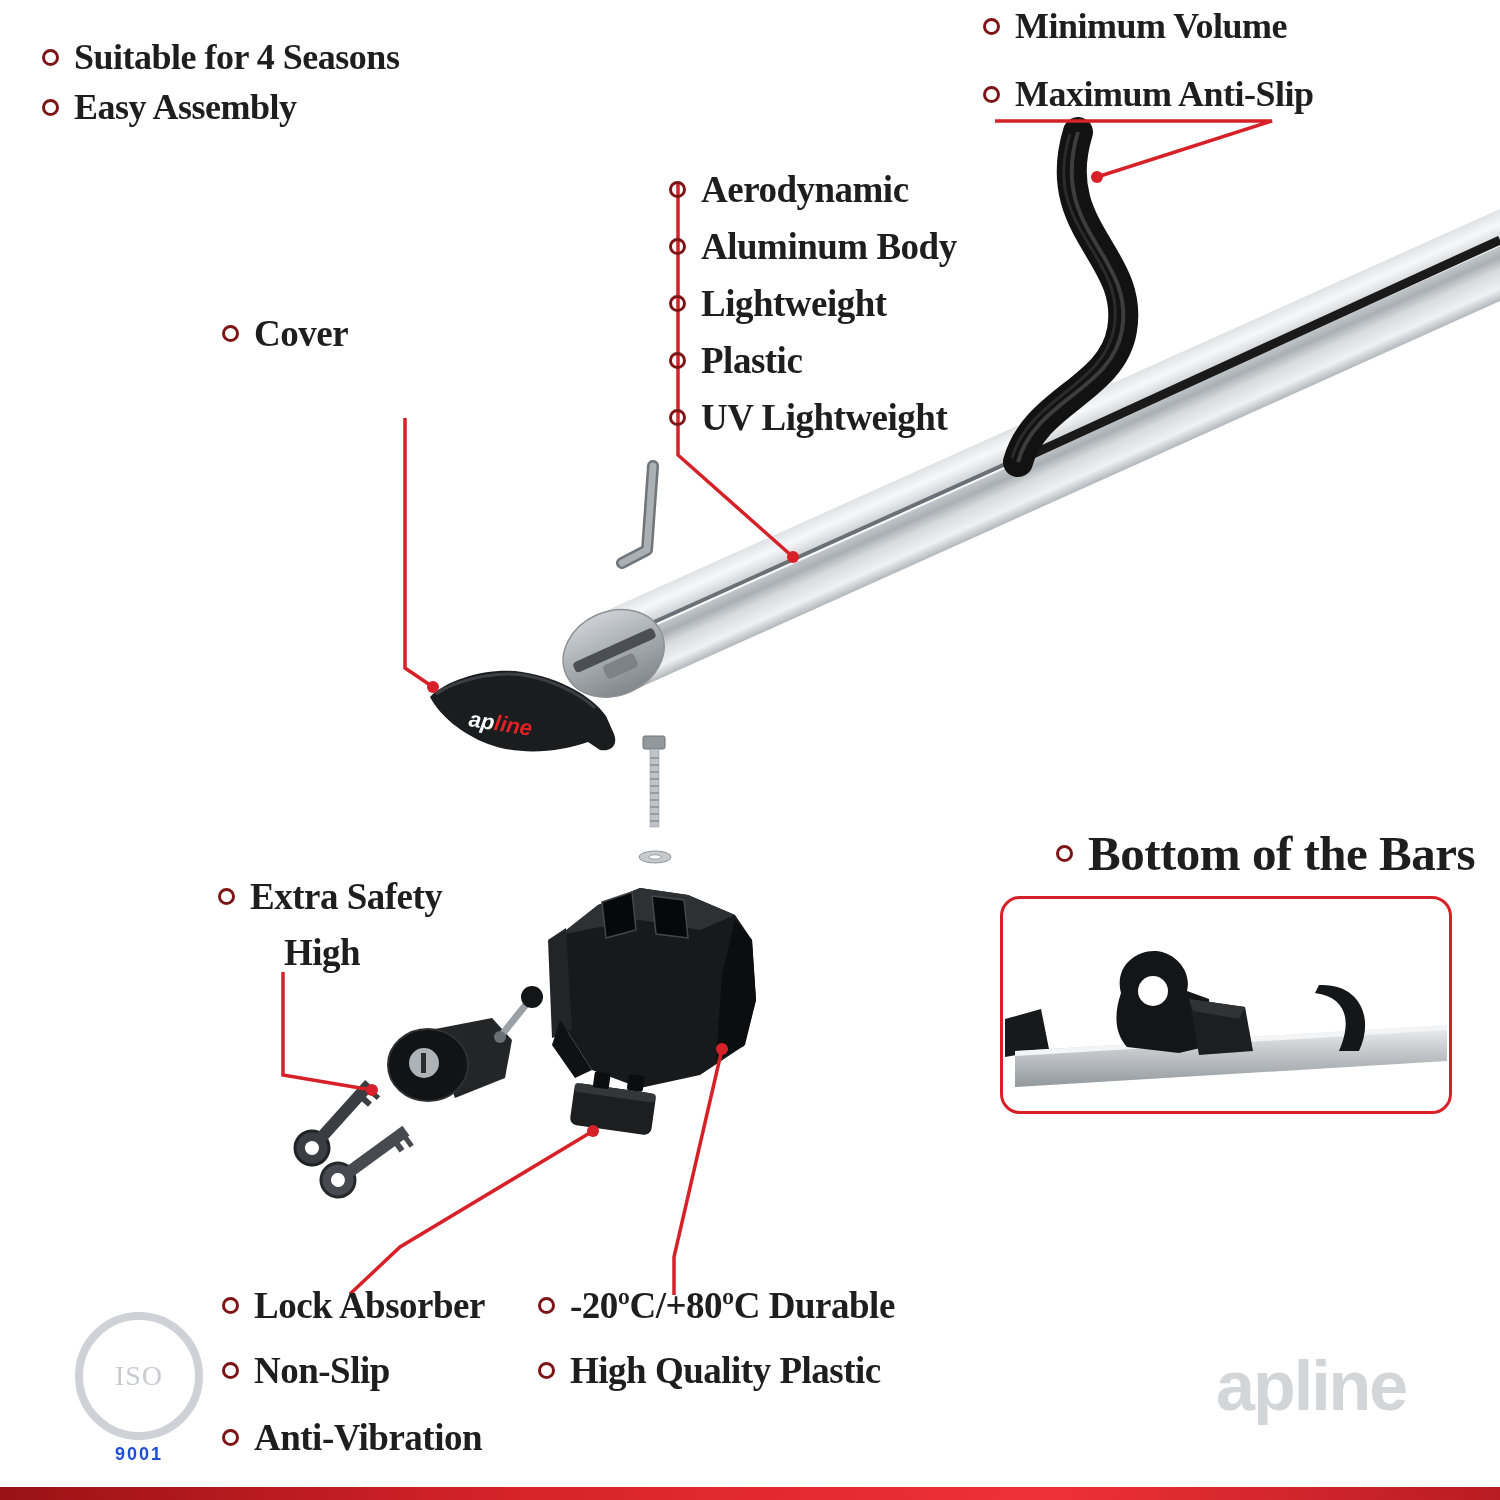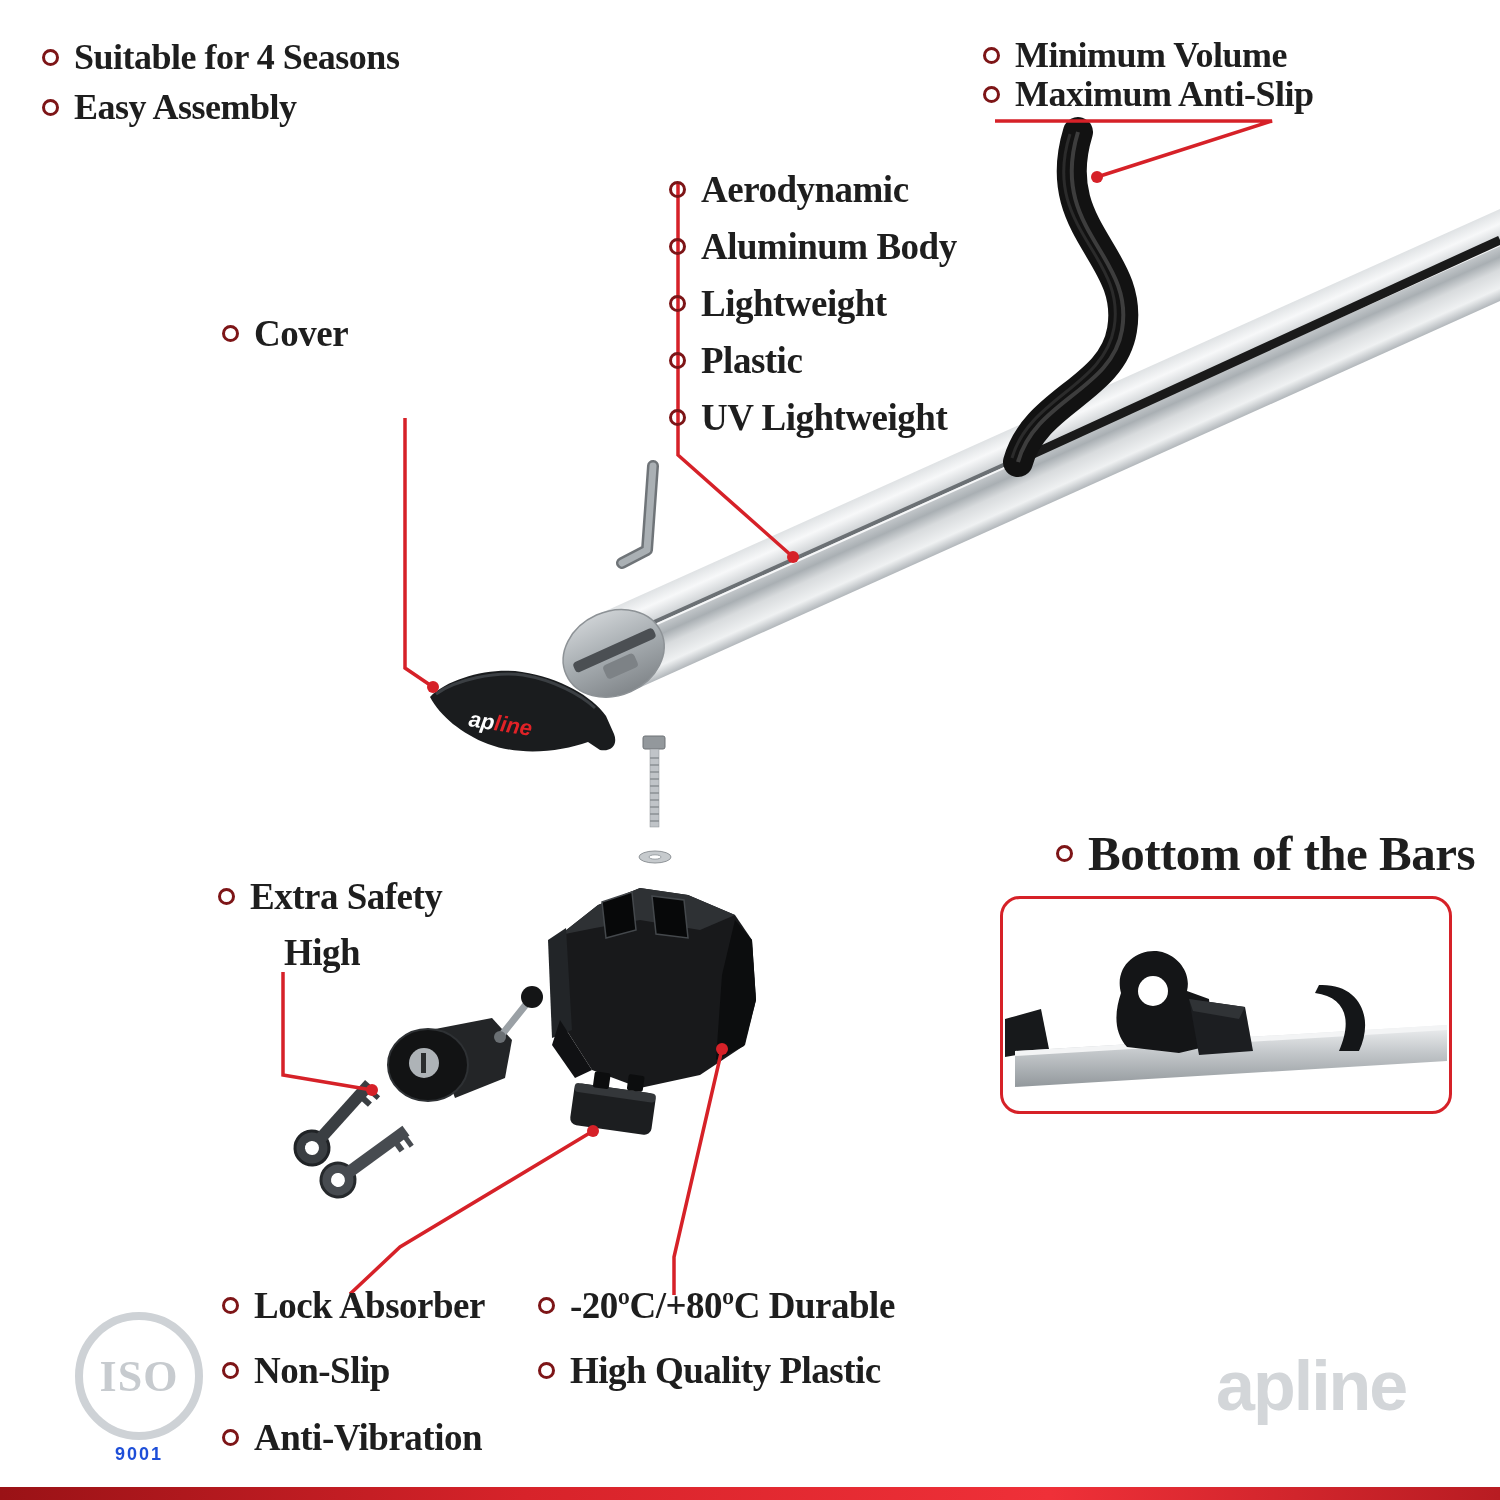--- a/index.html
+++ b/index.html
@@ -10,21 +10,21 @@
        font-weight:700;font-size:37px;color:#1e1e1e;letter-spacing:-0.5px;height:44px;}
   .row .bullet{width:11px;height:11px;border:3px solid #7d1517;border-radius:50%;
        margin-right:15px;flex:none;background:transparent;}
   .row.small{font-size:36px;}
   .row.big{font-size:49px;}
   .red-box{position:absolute;left:1000px;top:896px;width:452px;height:218px;z-index:2;
        border:3px solid #d62128;border-radius:20px;background:#ffffff;box-sizing:border-box;overflow:hidden;}
   .iso-badge{position:absolute;left:75px;top:1312px;width:128px;z-index:0;text-align:center;}
   .iso-circle{width:112px;height:112px;border:8px solid #ced2d6;border-radius:50%;margin:0 auto;
        display:flex;align-items:center;justify-content:center;
-       font-family:"Liberation Serif",serif;font-weight:700;font-size:44px;color:#c7cbcf;letter-spacing:1px;}
+       font-family:"Liberation Serif",serif;font-weight:400;font-size:28px;color:#c7cbcf;letter-spacing:1px;}
   .iso-number{margin-top:4px;font-family:"Liberation Sans",sans-serif;font-weight:700;
        font-size:18px;color:#1d4ed8;letter-spacing:2px;}
   .watermark{position:absolute;left:1216px;top:1346px;z-index:0;
        font-family:"Liberation Sans",sans-serif;font-weight:700;font-size:70px;
        color:#d3d6d9;letter-spacing:-2px;}
   .bottom-strip{position:absolute;left:0;top:1487px;width:1500px;height:13px;z-index:4;
        background:linear-gradient(90deg,#9a1216 0%,#d7232a 35%,#ef3038 70%,#b81c22 100%);}
 </style>
 </head>
 <body>
@@ -171,21 +171,21 @@
 
   <div class="row small" style="left:42px;top:35px">
     <span class="bullet"></span>
     <span>Suitable for 4 Seasons</span>
   </div>
   <div class="row small" style="left:42px;top:85px">
     <span class="bullet"></span>
     <span>Easy Assembly</span>
   </div>
 
-  <div class="row small" style="left:983px;top:33px">
+  <div class="row small" style="left:983px;top:4px">
     <span class="bullet"></span>
     <span>Minimum Volume</span>
   </div>
   <div class="row small" style="left:983px;top:72px">
     <span class="bullet"></span>
     <span>Maximum Anti-Slip</span>
   </div>
 
   <div class="row" style="left:669px;top:167px">
     <span class="bullet"></span>

